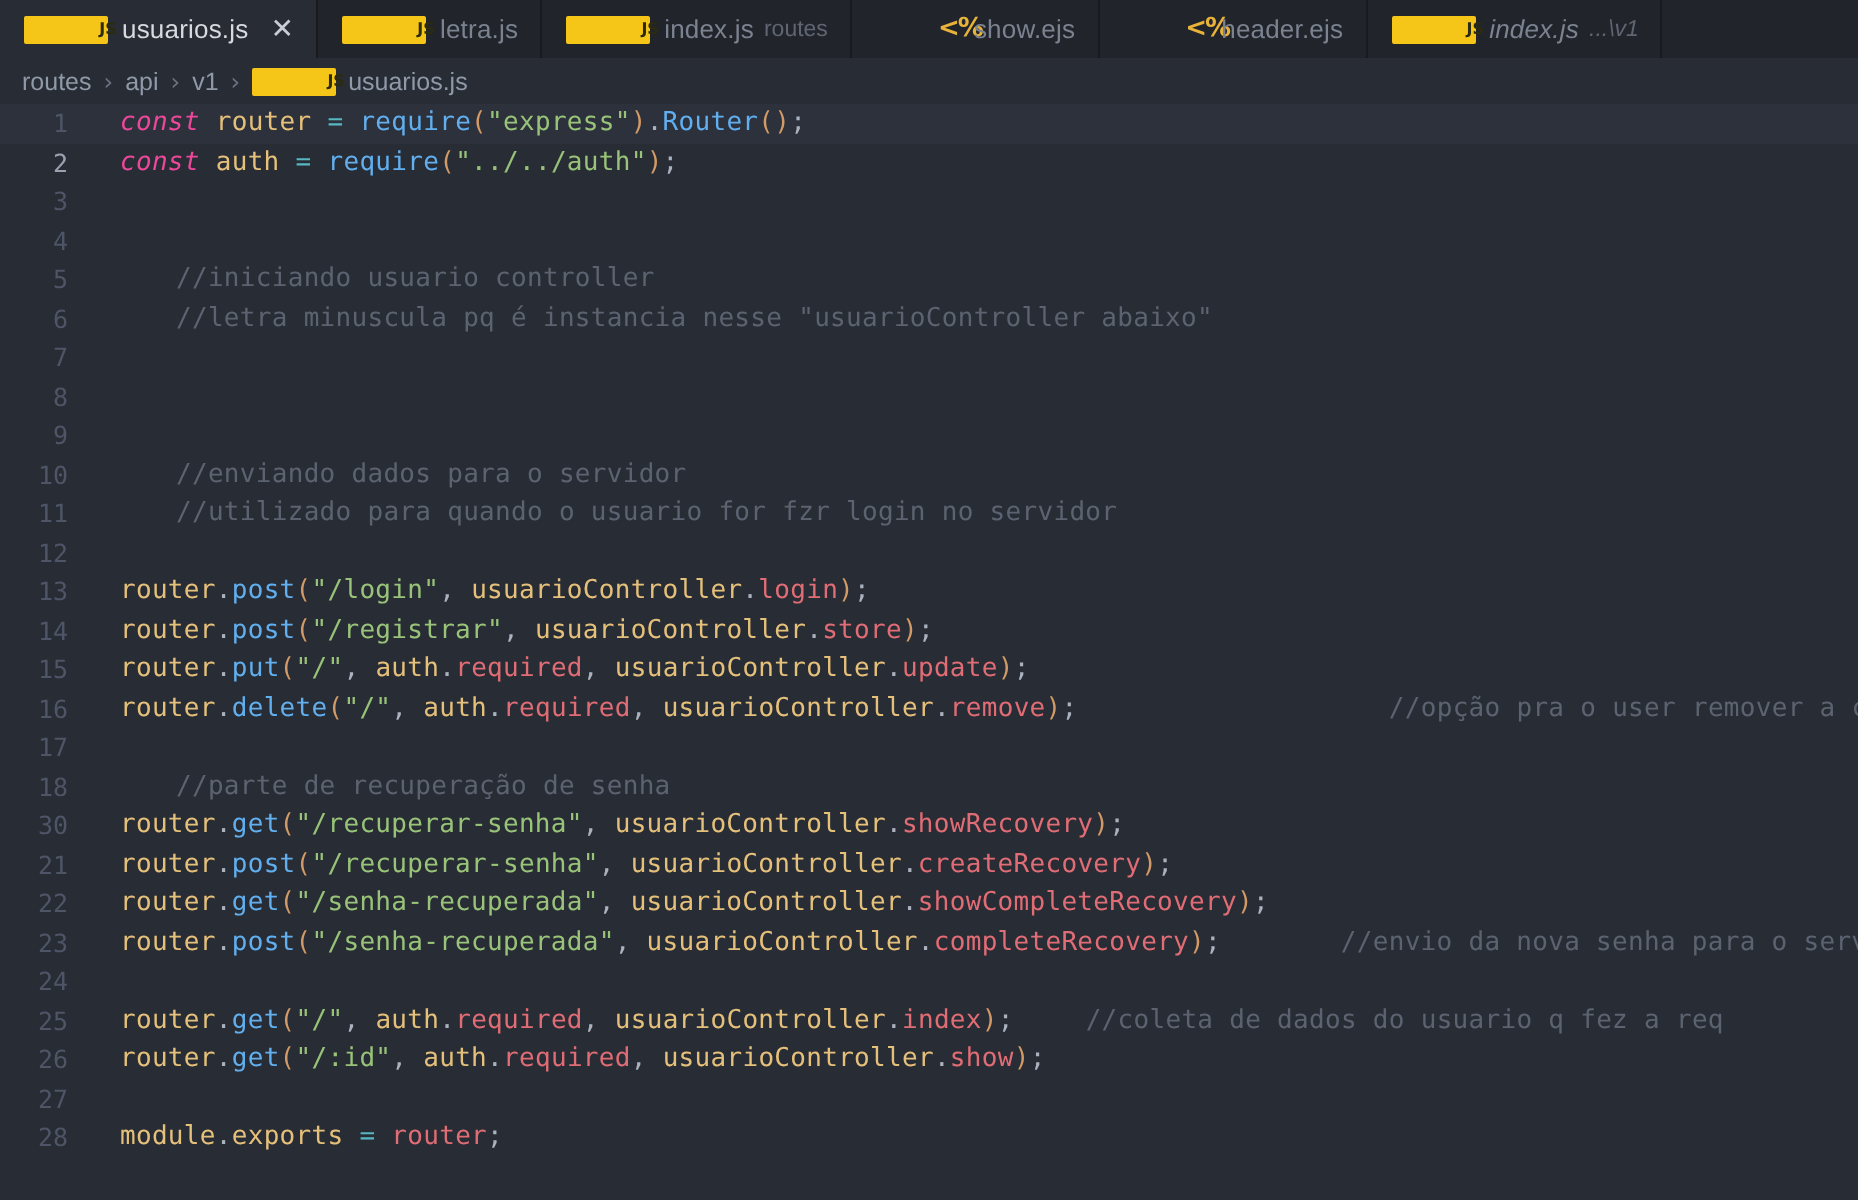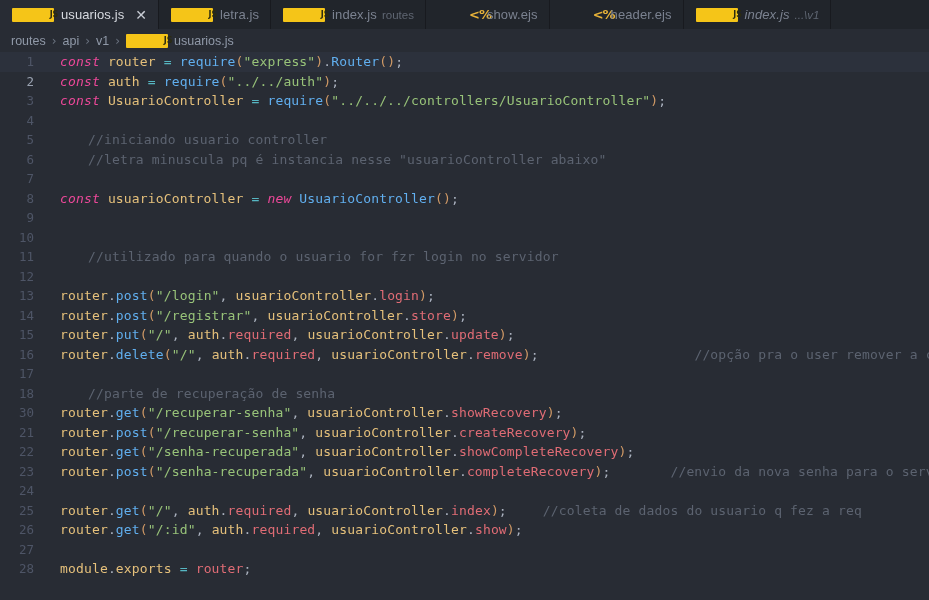--- a/index.html
+++ b/index.html
@@ -193,48 +193,47 @@
     <div class="row hl">
       <div class="gutter">1</div>
       <div class="code"><span class="kw">const</span><span> </span><span class="var">router</span><span> </span><span class="op">=</span><span> </span><span class="fn">require</span><span class="par">(</span><span class="str">"express"</span><span class="par">)</span><span class="pun">.</span><span class="fn">Router</span><span class="par">(</span><span class="par">)</span><span class="pun">;</span></div>
     </div>
     <div class="row cursor">
       <div class="gutter">2</div>
       <div class="code"><span class="kw">const</span><span> </span><span class="var">auth</span><span> </span><span class="op">=</span><span> </span><span class="fn">require</span><span class="par">(</span><span class="str">"../../auth"</span><span class="par">)</span><span class="pun">;</span></div>
     </div>
     <div class="row">
       <div class="gutter">3</div>
-      <div class="code"><span class="kw">const</span><span> </span><span class="var">UsuarioController</span><span> </span><span class="op">=</span><span> </span><span class="fn">require</span><span class="par">(</span><span class="str">"../../../controllers/UsuarioController"</span><span class="par">)</span><span class="pun">;</span></div>
     </div>
     <div class="row">
       <div class="gutter">4</div>
       <div class="code"></div>
     </div>
     <div class="row">
       <div class="gutter">5</div>
       <div class="code"><span class="cmt">//iniciando usuario controller</span></div>
     </div>
     <div class="row">
       <div class="gutter">6</div>
       <div class="code"><span class="cmt">//letra minuscula pq é instancia nesse "usuarioController abaixo"</span></div>
     </div>
     <div class="row">
       <div class="gutter">7</div>
       <div class="code"></div>
     </div>
     <div class="row">
       <div class="gutter">8</div>
-      <div class="code"><span class="kw">const</span><span> </span><span class="var">usuarioController</span><span> </span><span class="op">=</span><span> </span><span class="kw">new</span><span> </span><span class="fn">UsuarioController</span><span class="par">(</span><span class="par">)</span><span class="pun">;</span></div>
     </div>
     <div class="row">
       <div class="gutter">9</div>
       <div class="code"></div>
     </div>
     <div class="row">
       <div class="gutter">10</div>
+      <div class="code"><span class="cmt">//enviando dados para o servidor</span></div>
     </div>
     <div class="row">
       <div class="gutter">11</div>
       <div class="code"><span class="cmt">//utilizado para quando o usuario for fzr login no servidor</span></div>
     </div>
     <div class="row">
       <div class="gutter">12</div>
       <div class="code"></div>
     </div>
     <div class="row">

